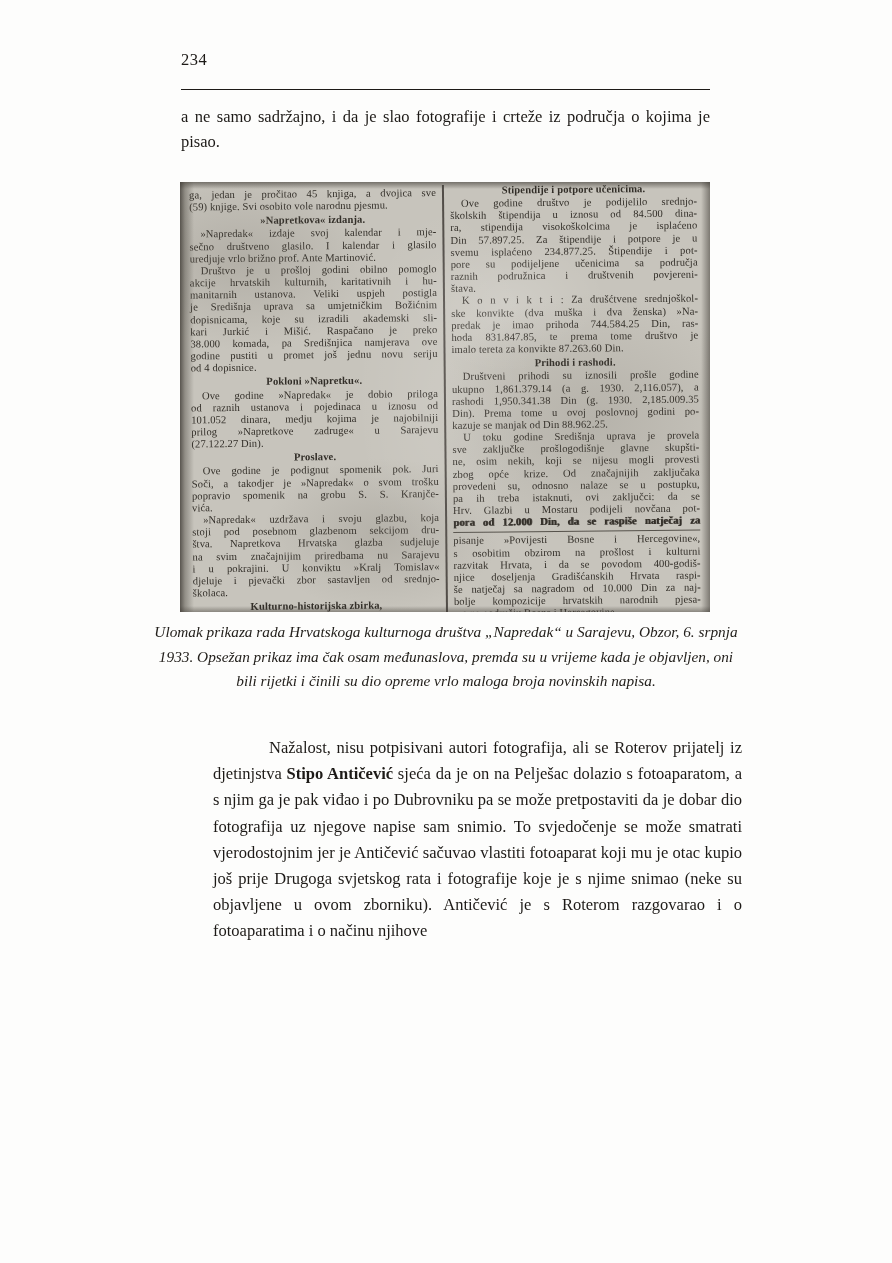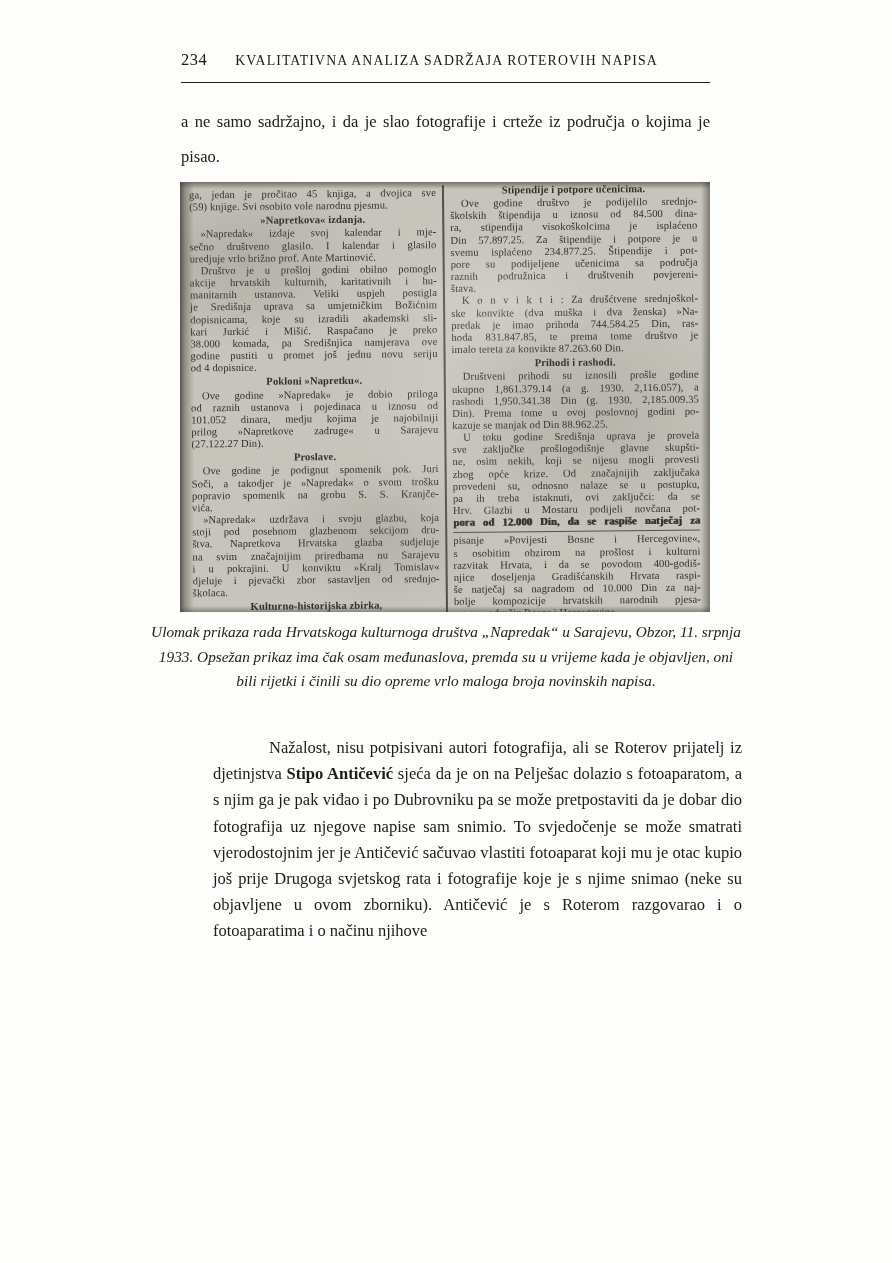--- a/index.html
+++ b/index.html
@@ -6,29 +6,29 @@
   body{
     width:892px;height:1263px;position:relative;
     background:#fdfdfc;color:#1d1a17;
     font-family:"Liberation Serif","DejaVu Serif",serif;
     overflow:hidden;
   }
   
   .runhead{
     position:absolute;left:181px;top:50px;width:529px;
     border-bottom:1.6px solid #1d1a17;
-    padding-bottom:12px;
+    padding-bottom:19px;
     display:flex;align-items:baseline;
   }
   .pagenum{font-size:16.5px;letter-spacing:.5px;margin-right:28px;}
   .headtitle{font-size:13.8px;letter-spacing:1.1px;}
   
   .intro{
     position:absolute;left:181px;top:104px;width:529px;
-    font-size:16.5px;line-height:35px;text-align:justify;
+    font-size:16.5px;line-height:25px;text-align:justify;
   }
   
   .clipping{
     position:absolute;left:180px;top:182px;width:530px;height:430px;
     background:#c7c4bc;
     overflow:hidden;
   }
   .clipping::before{
     content:"";position:absolute;inset:0;z-index:3;pointer-events:none;
     background:
@@ -73,21 +73,20 @@
     text-indent:56px;
     margin-left:32px;
   }
   .bodypara b{font-weight:700;}
 </style>
 </head>
 <body>
 
 <div class="runhead">
   <span class="pagenum">234</span>
-  <span class="headtitle">KVALITATIVNA ANALIZA SADRŽAJA ROTEROVIH NAPISA</span>
 </div>
 
 <div class="intro">a ne samo sadržajno, i da je slao fotografije i crteže iz područja o kojima je pisao.</div>
 
 <div class="clipping">
   <div class="np-cols">
     <div class="np-col left">
         <div class="np-line">ga, jedan je pročitao 45 knjiga, a dvojica sve</div>
         <div class="np-line np-end">(59) knjige. Svi osobito vole narodnu pjesmu.</div>
         <div class="np-line np-h">»Napretkova« izdanja.</div>
@@ -156,15 +155,15 @@
         <div class="np-line">s osobitim obzirom na prošlost i kulturni</div>
         <div class="np-line">razvitak Hrvata, i da se povodom 400-godiš-</div>
         <div class="np-line">njice doseljenja Gradišćanskih Hrvata raspi-</div>
         <div class="np-line">še natječaj sa nagradom od 10.000 Din za naj-</div>
         <div class="np-line">bolje kompozicije hrvatskih narodnih pjesa-</div>
         <div class="np-line np-end">ma na području Bosne i Hercegovine.</div>
       </div>
   </div>
 </div>
 
-<div class="caption">Ulomak prikaza rada Hrvatskoga kulturnoga društva „Napredak“ u Sarajevu, Obzor, 11. srpnja 1933. Opsežan prikaz ima čak osam međunaslova, premda su u vrijeme kada je objavljen, oni bili rijetki i činili su dio opreme vrlo maloga broja novinskih napisa.</div>
+<div class="caption">Ulomak prikaza rada Hrvatskoga kulturnoga društva „Napredak“ u Sarajevu, Obzor, 6. srpnja 1933. Opsežan prikaz ima čak osam međunaslova, premda su u vrijeme kada je objavljen, oni bili rijetki i činili su dio opreme vrlo maloga broja novinskih napisa.</div>
 
 <div class="bodypara"><span>Nažalost, nisu potpisivani autori fotografija, ali se Roterov prijatelj iz djetinjstva </span><b>Stipo Antičević</b><span> sjeća da je on na Pelješac dolazio s fotoaparatom, a s njim ga je pak viđao i po Dubrovniku pa se može pretpostaviti da je dobar dio fotografija uz njegove napise sam snimio. To svjedočenje se može smatrati vjerodostojnim jer je Antičević sačuvao vlastiti fotoaparat koji mu je otac kupio još prije Drugoga svjetskog rata i fotografije koje je s njime snimao (neke su objavljene u ovom zborniku). Antičević je s Roterom razgovarao i o fotoaparatima i o načinu njihove</span></div>
 
 </body></html>

